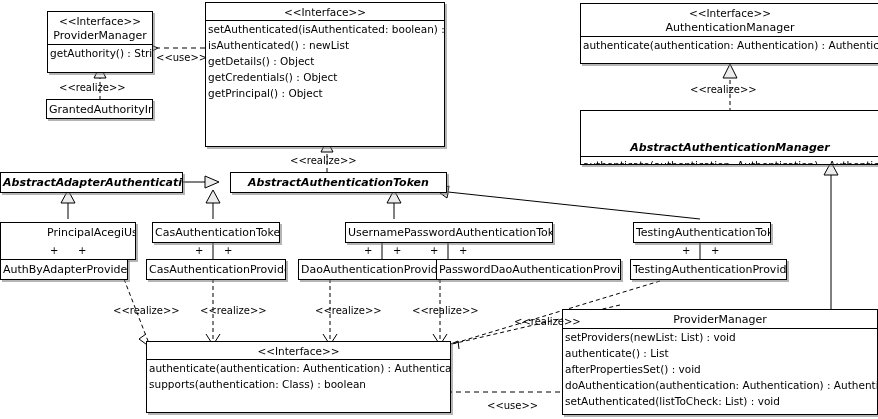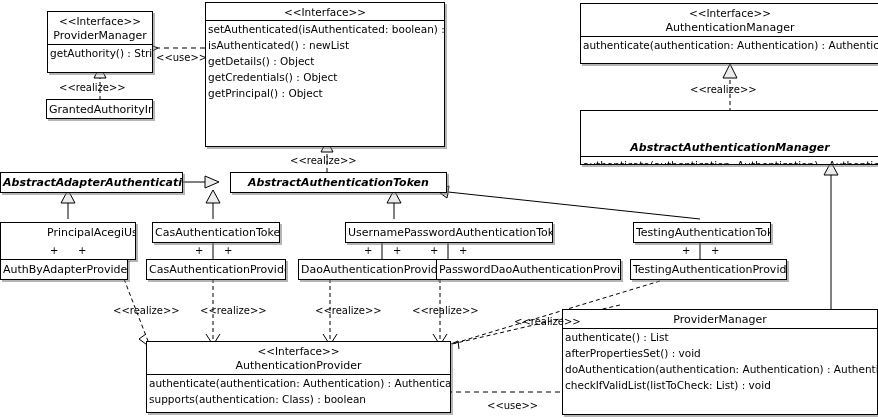--- a/index.html
+++ b/index.html
@@ -249,39 +249,39 @@
     <div class="uml-simple">PasswordDaoAuthenticationProvider</div>
   </div>
 
   <div class="uml-box" style="left:630px; top:259px; width:157px; height:21px;">
     <div class="uml-simple">TestingAuthenticationProvider</div>
   </div>
 
   <div class="uml-box" style="left:146px; top:341px; width:305px; height:72px;">
     <div class="uml-head">
       <span class="uml-stereo">&lt;&lt;Interface&gt;&gt;</span>
-      <span class="uml-name">AuthenticationProvider</span>
     </div>
     <div class="uml-sep"></div>
     <div class="uml-members">
       <div class="uml-member">authenticate(authentication: Authentication) : Authentication</div>
       <div class="uml-member">supports(authentication: Class) : boolean</div>
     </div>
   </div>
 
   <div class="uml-box" style="left:562px; top:309px; width:316px; height:106px;">
     <div class="uml-head" style="padding-top:2px;">
       <span class="uml-name">ProviderManager</span>
     </div>
     <div class="uml-sep"></div>
     <div class="uml-members">
+      <div class="uml-member">setProviders(newList: List) : void</div>
       <div class="uml-member">authenticate() : List</div>
       <div class="uml-member">afterPropertiesSet() : void</div>
       <div class="uml-member">doAuthentication(authentication: Authentication) : Authentication</div>
-      <div class="uml-member">checkIfValidList(listToCheck: List) : void</div>
+      <div class="uml-member">setAuthenticated(listToCheck: List) : void</div>
     </div>
   </div>
 
   <div class="lbl" style="left:156px; top:52px;">&lt;&lt;use&gt;&gt;</div>
   <div class="lbl" style="left:59px; top:82px;">&lt;&lt;realize&gt;&gt;</div>
   <div class="lbl" style="left:290px; top:155px;">&lt;&lt;realize&gt;&gt;</div>
   <div class="lbl" style="left:690px; top:84px;">&lt;&lt;realize&gt;&gt;</div>
   <div class="lbl" style="left:113px; top:305px;">&lt;&lt;realize&gt;&gt;</div>
   <div class="lbl" style="left:200px; top:305px;">&lt;&lt;realize&gt;&gt;</div>
   <div class="lbl" style="left:315px; top:305px;">&lt;&lt;realize&gt;&gt;</div>

